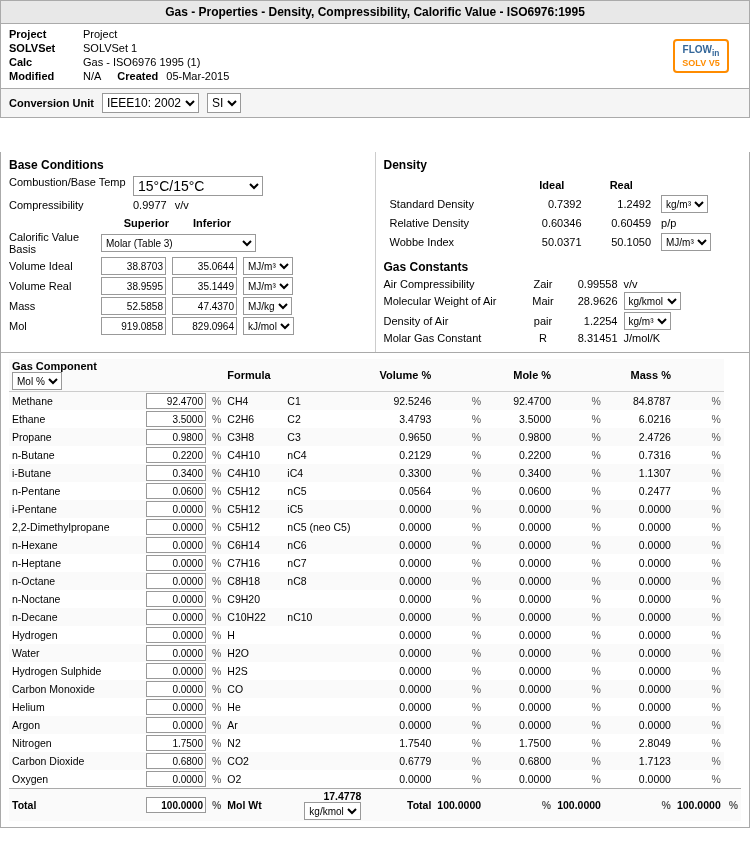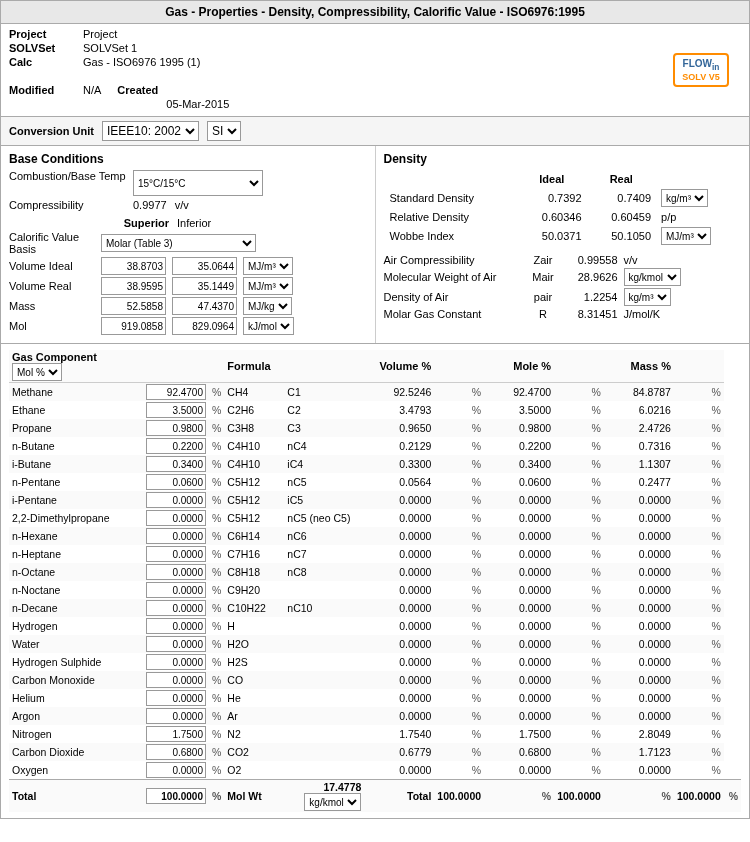--- a/index.html
+++ b/index.html
@@ -18,21 +18,21 @@
     .website-link { color: blue; text-decoration: underline; font-size: 10px; text-align: right; padding-right: 4px; }
     
     .logo-box { border: 2px solid #ff8c00; border-radius: 4px; background: #fff; padding: 3px 7px; font-size: 9px; font-weight: bold; color: #333; text-align: center; line-height: 1.2; }
     .logo-box .flow { color: #336699; font-size: 10px; }
     .logo-box .solv { color: #ff8c00; }
     
     .conversion-unit { border: 1px solid #aaa; border-top: none; padding: 4px 8px; display: flex; align-items: center; gap: 8px; background: #f5f5f5; }
     .cu-label { font-weight: bold; font-size: 11px; }
     select { font-size: 12px; height: 20px; border: 1px solid #999; background: #fff; }
     
-    .main-content { display: flex; border: 1px solid #aaa; border-top: none; }
+    .main-content { display: flex; border: 1px solid #aaa; border-top: none; margin-top: 34px; }
     .left-panel { flex: 1; padding: 6px 8px; border-right: 1px solid #ccc; }
     .right-panel { flex: 1; padding: 6px 8px; }
     
     .section-title { font-weight: bold; font-size: 12px; margin-bottom: 4px; }
     
     .field-row { display: flex; align-items: flex-start; margin-bottom: 3px; gap: 4px; }
     .field-label { font-size: 11px; width: 120px; }
     
     .cv-row { display: flex; align-items: center; margin-bottom: 2px; gap: 2px; }
     .cv-label { width: 90px; font-size: 11px; }
@@ -79,21 +79,21 @@
       <span class="info-value">SOLVSet 1</span>
     </div>
     <div class="info-row">
       <span class="info-label">Calc</span>
       <span class="info-value">Gas - ISO6976 1995 (1)</span>
     </div>
     <div class="info-row">
       <span class="info-label">Modified</span>
       <span class="info-value">N/A</span>
       <span style="font-weight:bold; margin-left:12px;">Created</span>
-      <span class="info-value" style="margin-left:4px;margin-top:28px;">05-Mar-2015</span>
+      <span class="info-value" style="margin-left:4px;">05-Mar-2015</span>
     </div>
   </div>
   <div class="project-logo">
     <div class="logo-box">
       <div class="flow">FLOW<sub>in</sub></div>
       <div class="solv">SOLV V5</div>
     </div>
   </div>
 </div>
 
@@ -107,34 +107,34 @@
   </select>
 </div>
 
 <div class="main-content">
 
   <div class="left-panel">
     <div class="section-title">Base Conditions</div>
 
     <div class="field-row">
       <span class="field-label">Combustion/Base Temp</span>
-      <select style="width:130px; height:26px; font-size:10px;">
+      <select style="width:130px; height:20px; font-size:14px;">
         <option>15°C/15°C</option>
       </select>
     </div>
 
     <div class="field-row">
       <span class="field-label">Compressibility</span>
       <span>0.9977</span>
       <span style="margin-left:4px;">v/v</span>
     </div>
 
     <div style="display:flex; margin-top:6px; margin-bottom:2px; margin-left:90px;">
       <span style="font-weight:bold; width:70px; text-align:right; margin-right:8px;">Superior</span>
-      <span style="font-weight:normal; width:70px; text-align:left;">Inferior</span>
+      <span style="font-weight:bold; width:70px; text-align:center;">Inferior</span>
     </div>
 
     <div class="cv-row">
       <span class="cv-label">Calorific Value Basis</span>
       <select style="width:155px; height:18px; font-size:10px; margin-left:0px;">
         <option>Molar (Table 3)</option>
       </select>
     </div>
 
     <div id="cv-rows">
@@ -183,41 +183,42 @@
               <th style="text-align:left;"></th>
               <th>Ideal</th>
               <th>Real</th>
               <th></th>
             </tr>
           </thead>
           <tbody id="density-rows">
               <tr>
     <td class="row-label">Standard Density</td>
     <td style="text-align:right;">0.7392</td>
-    <td style="text-align:right;">0.7409</td>
+    <td style="text-align:right;">1.2492</td>
     <td><select style="height:18px; font-size:10px;"><option>kg/m³</option></select></td>
   </tr>
               <tr>
     <td class="row-label">Relative Density</td>
     <td style="text-align:right;">0.60346</td>
     <td style="text-align:right;">0.60459</td>
     <td><span>p/p</span></td>
   </tr>
               <tr>
     <td class="row-label">Wobbe Index</td>
     <td style="text-align:right;">50.0371</td>
     <td style="text-align:right;">50.1050</td>
     <td><select style="height:18px; font-size:10px;"><option>MJ/m³</option></select></td>
   </tr>
             </tbody>
         </table>
       </div>
     </div>
 
     <div class="gas-constants">
+      <div class="section-title">Gas Constants</div>
       <div id="gc-rows">
           <div class="gc-row">
     <span class="gc-label">Air Compressibility</span>
     <span class="gc-var">Zair</span>
     <span class="gc-val">0.99558</span>
     <span style="margin-left:4px;"><span style="font-size:11px;">v/v</span></span>
   </div>
           <div class="gc-row">
     <span class="gc-label">Molecular Weight of Air</span>
     <span class="gc-var">Mair</span>

